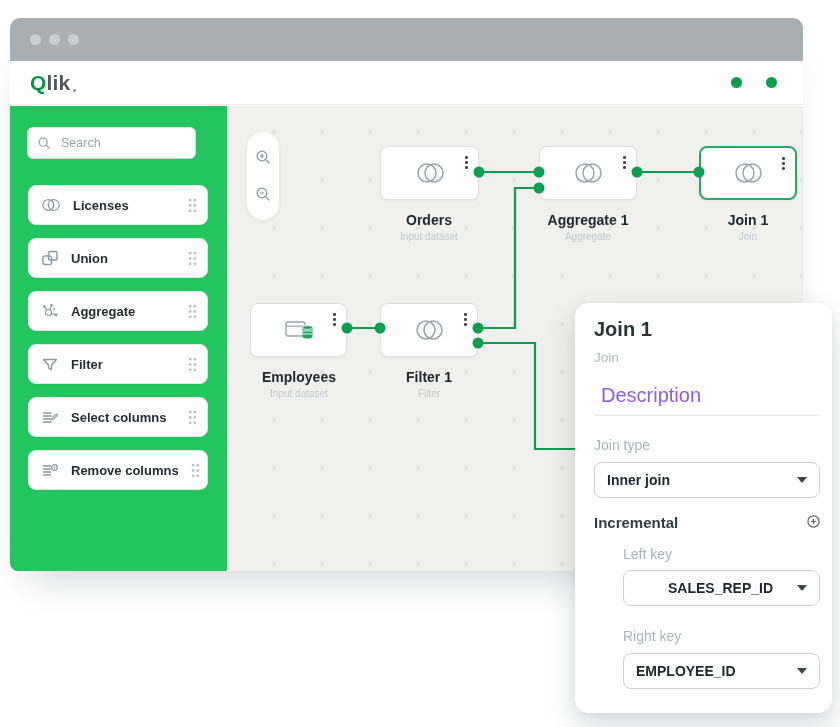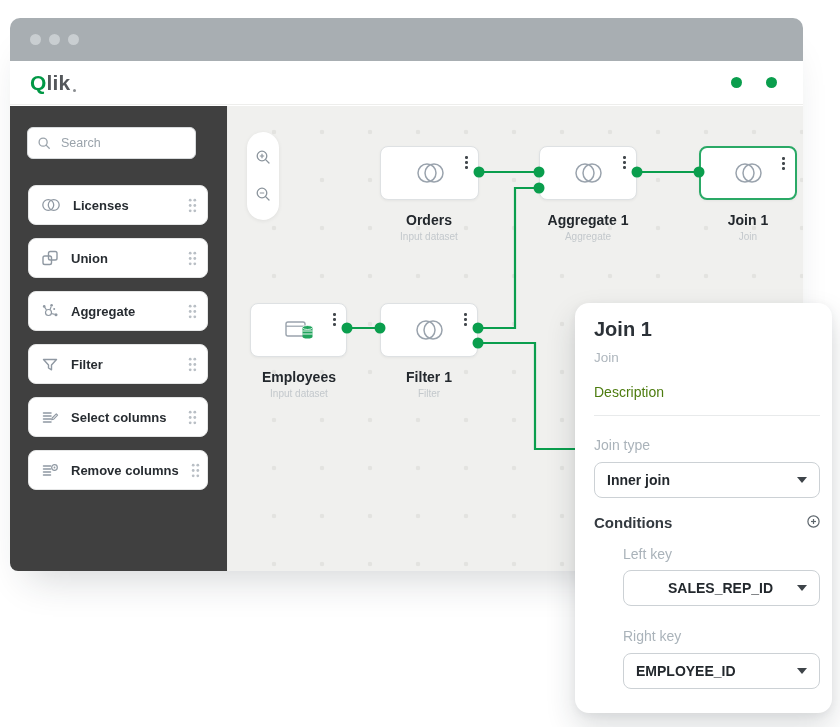--- a/index.html
+++ b/index.html
@@ -14,21 +14,21 @@
   .header{position:absolute;left:0;top:43px;width:100%;height:44px;background:#ffffff;
           border-bottom:1px solid #eeeeec;display:flex;align-items:center;box-sizing:border-box;padding:0 16px 0 20px;}
   .logo{font-size:21px;font-weight:bold;letter-spacing:.2px;display:flex;align-items:baseline;}
   .logo .q{color:#009845;}
   .logo .rest{color:#54575b;}
   .logo .tm{width:3px;height:3px;border-radius:50%;background:#8a8d90;margin-left:2px;align-self:flex-end;margin-bottom:3px;}
   .hdots{margin-left:auto;display:flex;gap:24px;padding-right:10px;}
   .hdot{width:11px;height:11px;border-radius:50%;background:#0a9e4d;}
   .body{position:absolute;left:0;top:88px;width:100%;height:465px;display:flex;}
   
-  .sidebar{width:218px;height:100%;background:#404040;border-right:1px solid #ececea;
+  .sidebar{width:218px;height:100%;background:#22c55e;border-right:1px solid #ececea;
            box-sizing:border-box;position:relative;border-radius:0 0 0 8px;}
   .search{position:absolute;left:17px;top:21px;width:169px;height:32px;background:#ffffff;
           border:1px solid #d8dbdd;border-radius:6px;display:flex;align-items:center;padding:0 9px;box-sizing:border-box;gap:8px;}
   .search input{border:none;outline:none;width:100%;font-size:12.5px;color:#33383d;background:transparent;
                 font-family:"Liberation Sans", sans-serif;}
   .search input::placeholder{color:#9aa3ab;}
   .slist{position:absolute;left:18px;top:79px;width:180px;display:flex;flex-direction:column;gap:13px;}
   .sitem{height:40px;background:#ffffff;border:1px solid #e5e6e6;border-radius:8px;display:flex;
          align-items:center;padding:0 10px 0 12px;box-sizing:border-box;gap:12px;cursor:grab;
          box-shadow:0 1px 1px rgba(0,0,0,.02);}
@@ -49,21 +49,21 @@
   .kebab{position:absolute;top:7px;right:8px;display:flex;flex-direction:column;gap:2.5px;cursor:pointer;padding:2px;}
   .kebab i{width:2.6px;height:2.6px;border-radius:50%;background:#43484d;display:block;}
   .nname{margin-top:12px;text-align:center;font-size:14px;font-weight:bold;color:#23282d;}
   .ntype{margin-top:3px;text-align:center;font-size:10px;color:#c3c8cc;}
   .wires{position:absolute;left:0;top:0;width:575px;height:465px;z-index:4;pointer-events:none;}
   
   .panel{position:absolute;left:575px;top:303px;width:257px;height:410px;background:#ffffff;border-radius:14px;
          box-shadow:0 14px 30px rgba(31,41,51,.16), 0 2px 8px rgba(31,41,51,.06);z-index:10;box-sizing:border-box;}
   .p-title{position:absolute;left:19px;top:15px;font-size:20px;font-weight:bold;color:#2b3137;}
   .p-sub{position:absolute;left:19px;top:47px;font-size:13.5px;color:#aeb6bd;}
-  .p-desc{position:absolute;left:19px;top:81px;font-size:14px;color:#4d7c0f;}
+  .p-desc{position:absolute;left:26px;top:81px;font-size:20px;color:#8b5cf6;}
   .p-div{position:absolute;left:19px;top:112px;width:226px;height:1px;background:#e8eaeb;}
   .p-jtlabel{position:absolute;left:19px;top:134px;font-size:14px;color:#aab3ba;}
   .dd{position:absolute;background:#ffffff;border:1px solid #ccd1d5;border-radius:8px;height:36px;
       display:flex;align-items:center;box-sizing:border-box;padding:0 12px;cursor:pointer;}
   .dd .val{font-size:14px;font-weight:bold;color:#23282d;flex:1;white-space:nowrap;}
   .caret{width:0;height:0;border-left:5px solid transparent;border-right:5px solid transparent;
          border-top:6px solid #3e4449;flex:0 0 auto;}
   .dd1{left:19px;top:159px;width:226px;}
   .p-cond{position:absolute;left:19px;top:211px;font-size:15px;font-weight:bold;color:#343a40;}
   .p-add{position:absolute;right:11px;top:211px;cursor:pointer;display:flex;}
@@ -414,21 +414,21 @@
     <div class="p-sub">Join</div>
     <div class="p-desc">Description</div>
     <div class="p-div"></div>
 
     <div class="p-jtlabel">Join type</div>
     <div class="dd dd1">
       <span class="val">Inner join</span>
       <span class="caret"></span>
     </div>
 
-    <div class="p-cond">Conditions</div>
+    <div class="p-cond">Incremental</div>
     <div class="p-add">
       <svg width="15" height="15" viewBox="0 0 15 15">
           <circle cx="7.5" cy="7.5" r="5.6" fill="none" stroke="#5d656c" stroke-width="1.2"></circle>
           <line x1="5" y1="7.5" x2="10" y2="7.5" stroke="#5d656c" stroke-width="1.2"></line>
           <line x1="7.5" y1="5" x2="7.5" y2="10" stroke="#5d656c" stroke-width="1.2"></line>
         </svg>
     </div>
 
     <div class="p-lkey">Left key</div>
     <div class="dd dd2">

